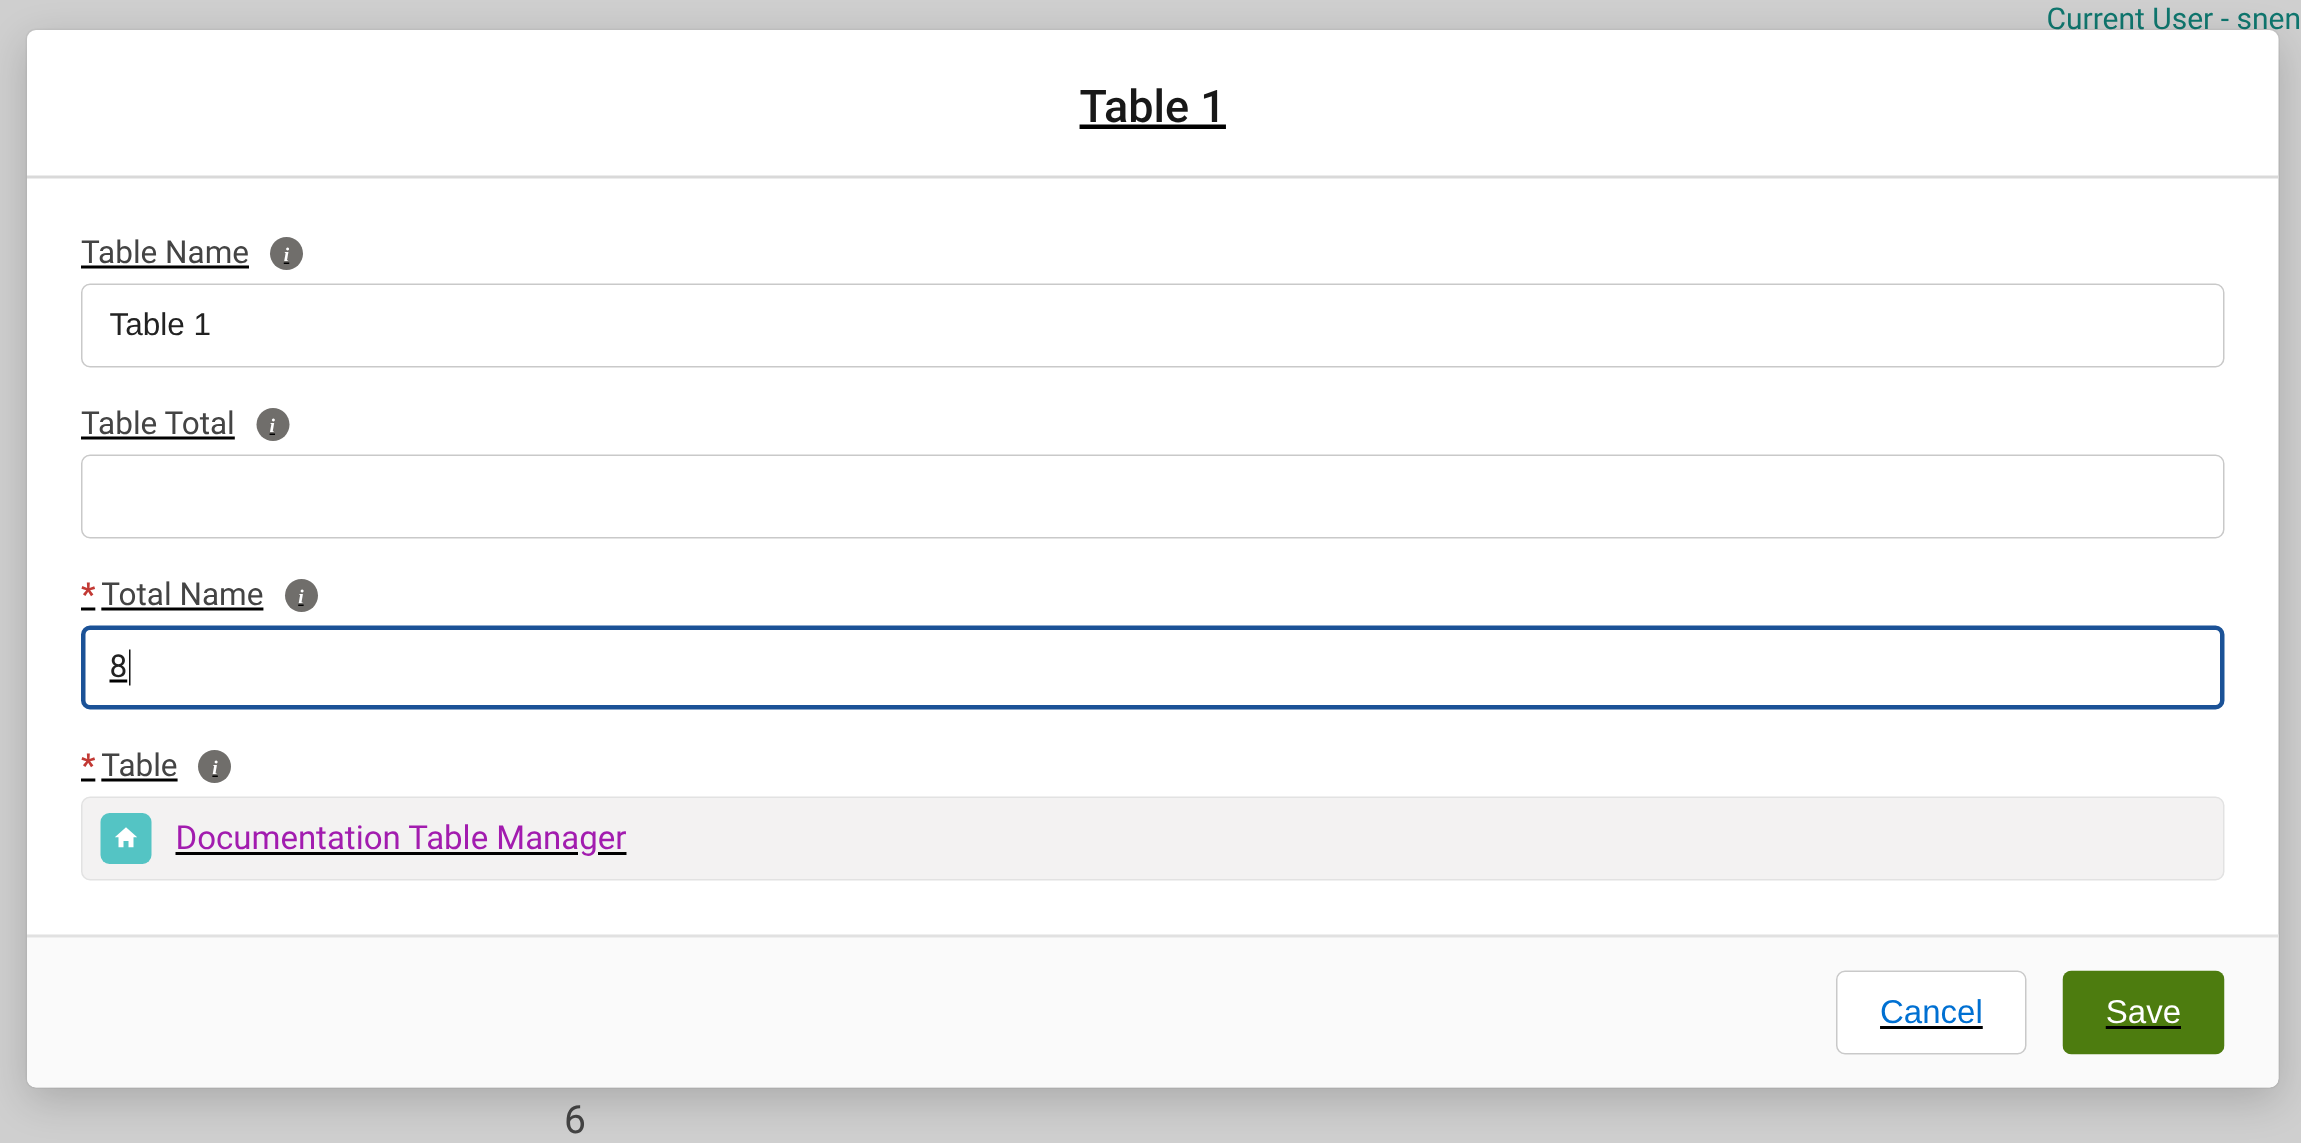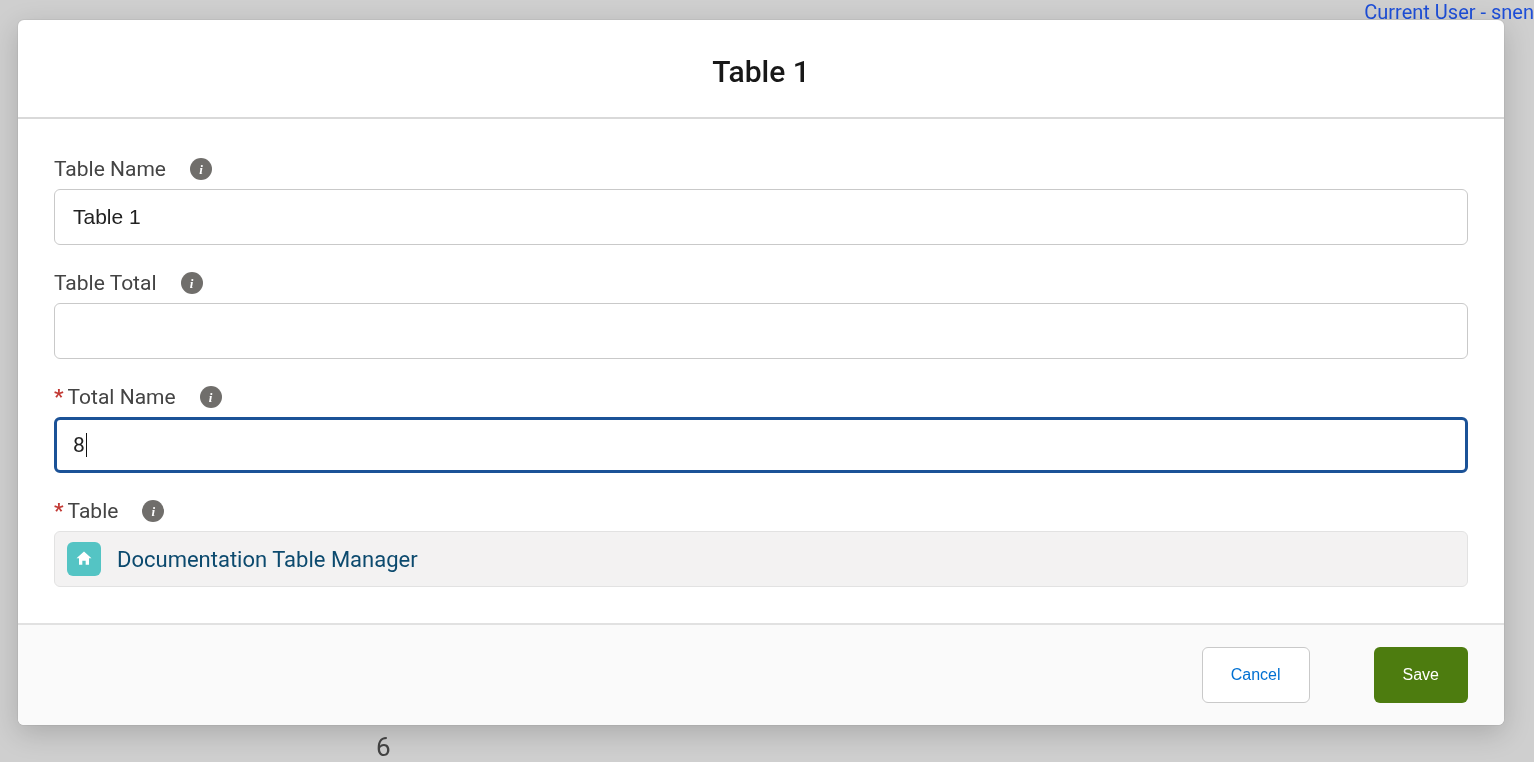--- a/index.html
+++ b/index.html
@@ -13,63 +13,64 @@
   .backdrop {
     position: absolute;
     inset: 0;
     background: #cfcfcf;
   }
   .backdrop .bg-right {
     position: absolute;
     top: 0; right: 0;
     height: 24px;
     padding: 0 0 0 8px;
-    color: #1d4ed8;
+    color: #0f766e;
     font-size: 20px;
     font-weight: 400;
     white-space: nowrap;
   }
   .backdrop .bg-bottom {
     position: absolute;
     bottom: 0; left: 376px;
     color: #444;
     font-size: 26px;
     font-weight: 400;
   }
 
   .modal {
     position: absolute;
     top: 20px;
     left: 18px;
-    right: 30px;
+    right: 15px;
     background: #fff;
     border-radius: 6px;
     box-shadow: 0 0 0 1px rgba(0,0,0,0.04), 0 8px 28px rgba(0,0,0,0.18);
     display: flex;
     flex-direction: column;
     overflow: hidden;
+    text-decoration: underline;
   }
   .modal-header {
     padding: 34px 24px 28px;
     text-align: center;
     border-bottom: 2px solid #d9d9d9;
   }
   .modal-title {
     font-size: 30px;
     font-weight: 500;
     color: #181818;
   }
   .modal-body {
     padding: 38px 36px 18px;
   }
   .field { margin-bottom: 26px; }
   .field-label {
     display: flex;
     align-items: center;
-    gap: 24px;
+    gap: 14px;
     font-size: 21px;
     color: #444;
     margin-bottom: 8px;
   }
   .required-star {
     color: #c23934;
     font-weight: 700;
     margin-right: 4px;
   }
   .info-icon {
@@ -115,42 +116,41 @@
     width: 34px; height: 34px;
     border-radius: 6px;
     background: #54c4c4;
     display: inline-flex;
     align-items: center;
     justify-content: center;
   }
   .lookup-icon svg { width: 20px; height: 20px; fill: #fff; }
   .lookup-text {
     font-size: 22px;
-    color: #0c4a6e;
+    color: #a21caf;
   }
   .modal-footer {
     border-top: 2px solid #e1e1e1;
     background: #fafafa;
     padding: 22px 36px;
     display: flex;
     justify-content: flex-end;
     gap: 24px;
   }
   .btn {
     height: 56px;
     padding: 0 28px;
     border-radius: 6px;
-    font-size: 16px;
+    font-size: 22px;
     font-weight: 400;
     cursor: pointer;
     border: 1px solid transparent;
     display: inline-flex;
     align-items: center;
     justify-content: center;
-    margin-left: 40px;
   }
   .btn-secondary {
     background: #fff;
     border-color: #c9c9c9;
     color: #0070d2;
   }
   .btn-primary {
     background: #4d7c0f;
     color: #fff;
   }

